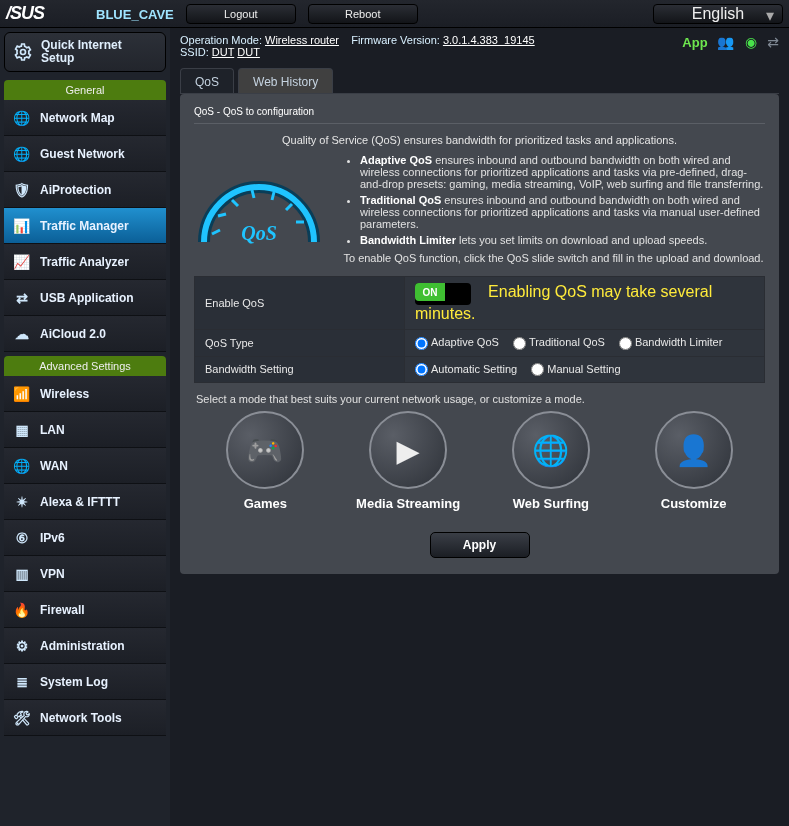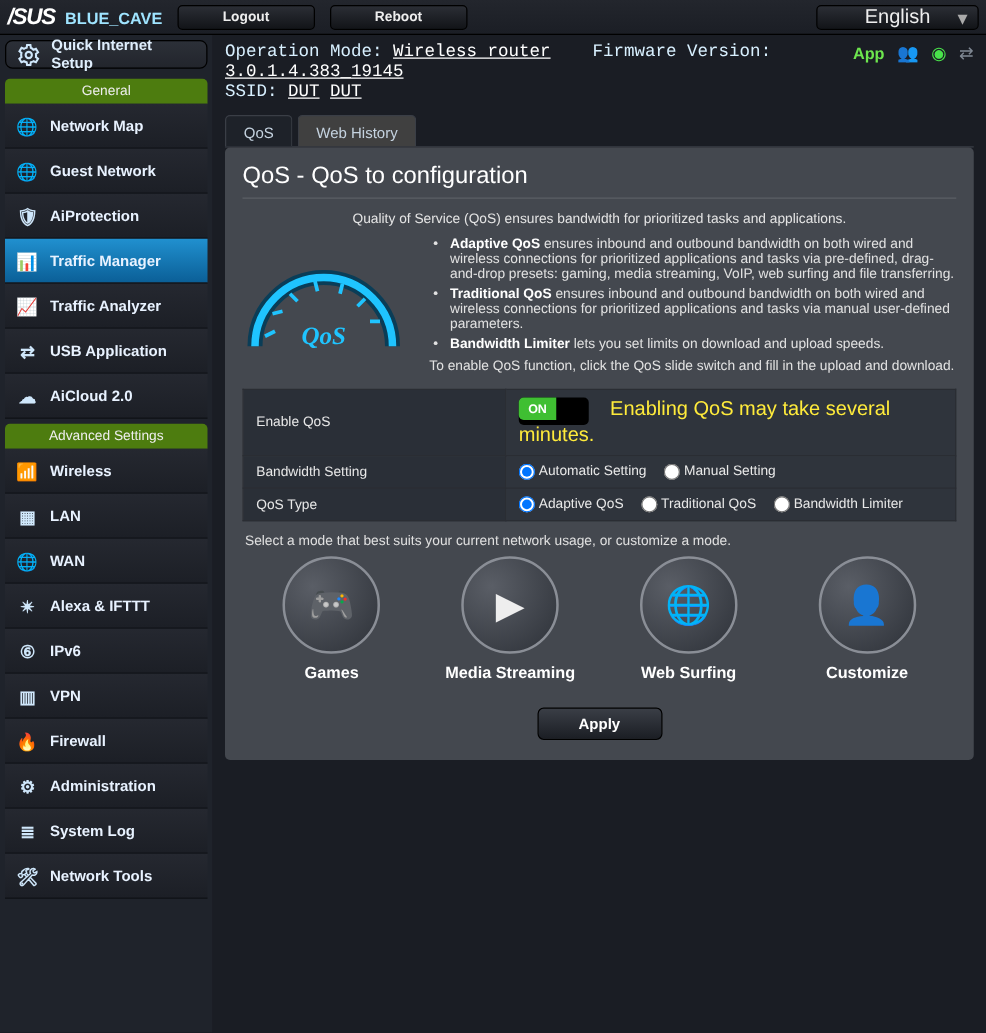--- a/index.html
+++ b/index.html
@@ -24,27 +24,27 @@
   }
   #brand-block { display: flex; align-items: baseline; gap: 8px; }
   #brand-logo {
     font-family: "Arial Black", sans-serif;
     font-style: italic;
     font-weight: 900;
     font-size: 18px;
     letter-spacing: -1px;
     color: #fff;
   }
-  #model-name { color: #9fe4ff; font-size: 13px; font-weight: bold; }
+  #model-name { color: #9fe4ff; font-size: 13px; font-weight: bold; margin-left: 44px; }
   .topbtn {
     width: 110px; height: 20px; line-height: 18px;
     background: linear-gradient(#2b2e35, #121418);
     border: 1px solid #000; border-radius: 4px;
     text-align: center; color: #eee; font-size: 11px;
-    margin-left: 12px; cursor: pointer; font-weight: bold;
+    margin-left: 12px; cursor: pointer;
   }
   #lang-select {
     margin-left: auto;
     width: 130px; height: 20px; line-height: 18px;
     background: linear-gradient(#2b2e35, #121418);
     border: 1px solid #000; border-radius: 4px;
     color: #eee; font-size: 16px; text-align: center;
     position: relative; cursor: pointer;
   }
   #lang-select:after {
@@ -57,21 +57,21 @@
   
   #sidebar {
     width: 170px; flex-shrink: 0;
     background: #1f232b;
     padding: 4px 4px 4px 4px;
   }
   .side-header-box {
     background: linear-gradient(#2c3038, #22252c);
     border-radius: 6px;
     border: 1px solid #000;
-    height: 23px;
+    height: 40px;
     display: flex; align-items: center; gap: 8px;
     padding: 0 8px; margin-bottom: 8px; cursor: pointer;
     font-weight: bold; color: #dfeefc; font-size: 12px;
     line-height: 1.1;
   }
   .side-section {
     background: #4d7c0f;
     color: #eee; text-align: center;
     font-size: 11px; height: 20px; line-height: 20px;
     border-radius: 4px 4px 0 0; margin-top: 4px;
@@ -89,41 +89,41 @@
     width: 20px; height: 20px; display: inline-flex;
     justify-content: center; align-items: center; color: #cfe7fb;
     font-size: 14px; flex-shrink: 0;
   }
 
   
   #main {
     flex: 1; padding: 6px 10px 10px 10px; overflow: auto;
     background: #1a1d24;
   }
-  #infoline { font-size: 14px; color: #d8f0ff; font-family: Liberation Mono, monospace; }
+  #infoline { font-size: 11px; color: #d8f0ff; }
   #infoline a { color: #fff; text-decoration: underline; }
   #iconrow {
     float: right; display: flex; gap: 10px; align-items: center;
     font-size: 14px; color: #7f8893;
   }
   #iconrow .app { color: #6de54e; font-size: 13px; font-weight: bold; }
   .status-green { color: #49e24b; }
   
   .tabbar { margin-top: 10px; display: flex; gap: 4px; border-bottom: 1px solid #3a3e46; }
   .tab {
     padding: 6px 14px 4px 14px; font-size: 12px; color: #c5d3e0;
     background: #1e2229; border-radius: 4px 4px 0 0; cursor: pointer;
     border: 1px solid #3a3e46; border-bottom: none;
   }
   .tab.inactive { background: #404040; }
   .panel {
     background: #44484f; border-radius: 4px;
     padding: 10px 14px 16px 14px; margin-top: 0;
   }
-  .panel-title { color: #fff; font-size: 19px; margin-bottom: 6px; padding-top: 2px; }
+  .panel-title { color: #fff; font-size: 10px; margin-bottom: 6px; padding-top: 2px; }
   .hr { border: none; border-top: 1px solid #5b5f66; margin: 6px 0 10px 0; }
   .intro { text-align: center; font-size: 11px; color: #e5e5e5; margin-bottom: 8px; }
   .desc-flex { display: flex; gap: 18px; align-items: flex-start; }
   .gauge {
     width: 130px; height: 90px; flex-shrink: 0; margin-top: 8px;
   }
   .bullets { font-size: 11px; color: #e2e2e2; }
   .bullets ul { padding-left: 18px; }
   .bullets li { margin-bottom: 4px; }
   .bullets b { color: #fff; }
@@ -348,26 +348,26 @@
             <tr>
           <td class="label">Enable QoS</td>
           <td>
             <span class="switch">
               <span class="on">ON</span>
             </span>
             <span class="warn">Enabling QoS may take several minutes.</span>
           </td>
         </tr>
         <tr>
+          <td class="label">QoS Type</td>
+          <td class="radio-row" id="qos-type-row"><label><input type="radio" name="qos-type" checked="" style="">Adaptive QoS</label><label><input type="radio" name="qos-type" style="">Traditional QoS</label><label><input type="radio" name="qos-type" style="">Bandwidth Limiter</label></td>
+        </tr>
+        <tr>
           <td class="label">Bandwidth Setting</td>
           <td class="radio-row" id="bw-row"><label><input type="radio" name="bandwidth-setting" checked="" style="">Automatic Setting</label><label><input type="radio" name="bandwidth-setting" style="">Manual Setting</label></td>
-        </tr>
-        <tr>
-          <td class="label">QoS Type</td>
-          <td class="radio-row" id="qos-type-row"><label><input type="radio" name="qos-type" checked="" style="">Adaptive QoS</label><label><input type="radio" name="qos-type" style="">Traditional QoS</label><label><input type="radio" name="qos-type" style="">Bandwidth Limiter</label></td>
         </tr>
       </tbody>
         </table>
 
       <div class="mode-hint">Select a mode that best suits your current network usage, or customize a mode.</div>
 
       <div class="modes" id="modes-row">
           <div class="mode">
             <div class="circle">🎮</div>
             <div class="mode-label">Games</div>

